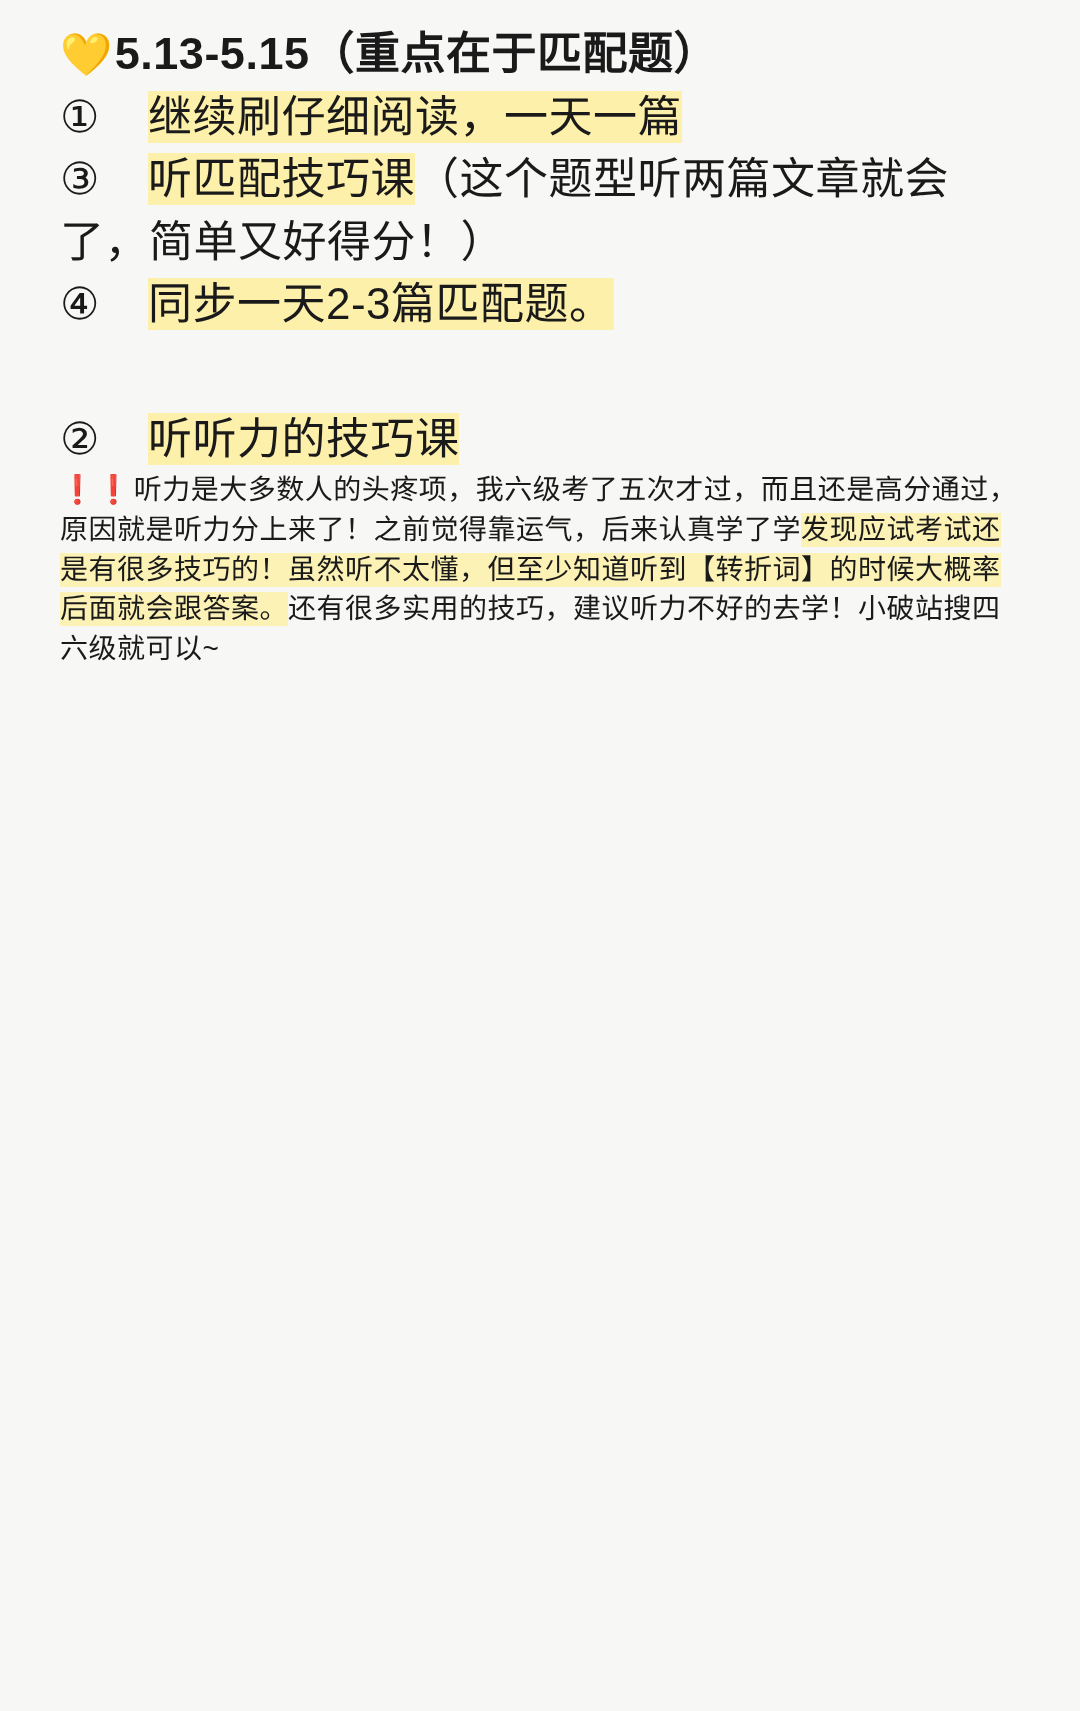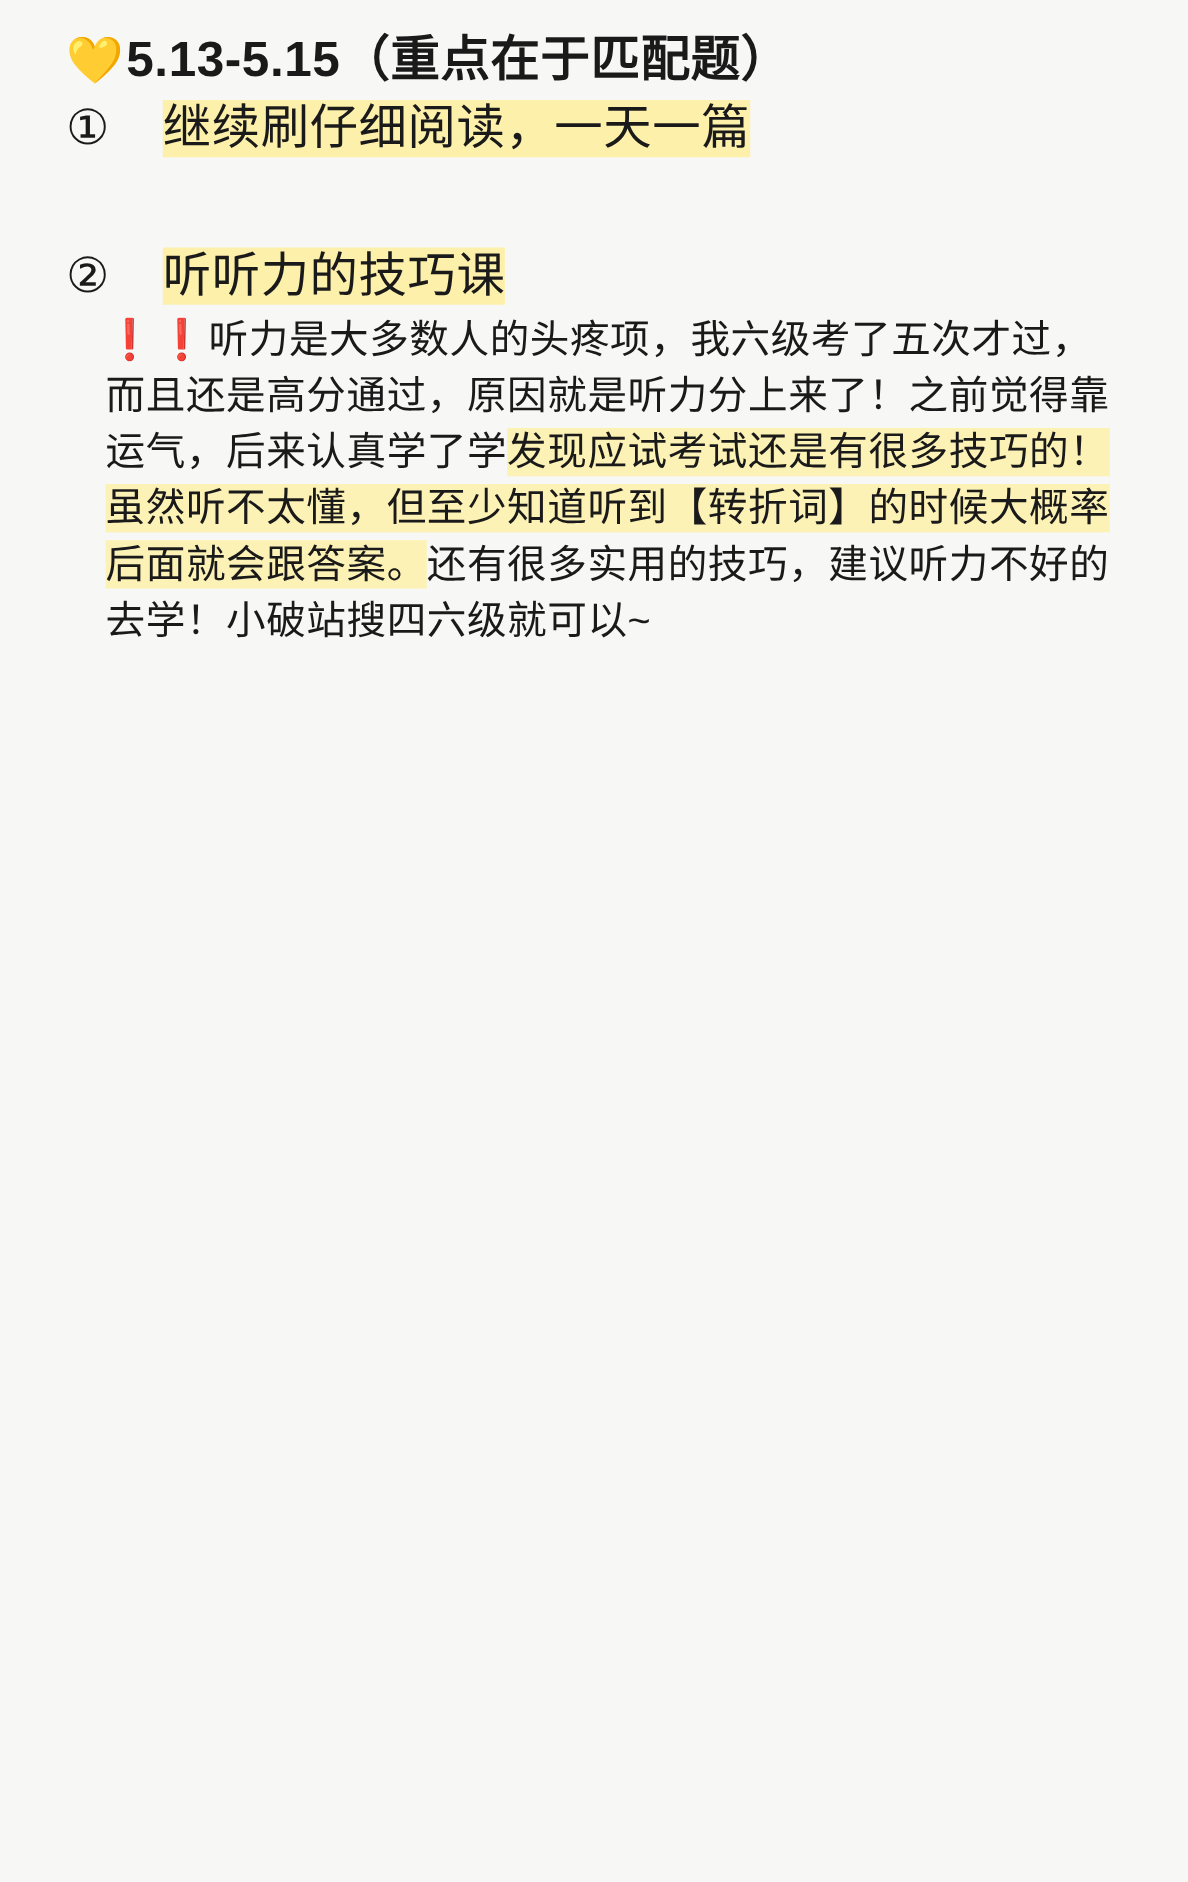--- a/index.html
+++ b/index.html
@@ -54,40 +54,45 @@
     padding: 1px 0 2px 0;
     box-decoration-break: clone;
     -webkit-box-decoration-break: clone;
   }
   .warn {
     color: #e8453c;
     font-weight: bold;
     letter-spacing: 2px;
   }
   .para {
-    font-size: 36px;
+    font-size: 28px;
     line-height: 1.42;
-    margin-left: 36px;
   }
 </style>
 </head>
 <body>
 
 <div class="page">
 
   <div class="block">
     <div class="line heading">
       <span class="emoji">💛</span><span>5.13-5.15</span><span>（重点在于匹配题）</span>
     </div>
 
     <div class="line">
       <span>①</span><span class="hl">继续刷仔细阅读，一天一篇</span><span></span>
     </div>
 
+    <div class="line">
+      <span>③</span><span class="hl">听匹配技巧课</span><span>（这个题型听两篇文章就会了，简单又好得分！）</span>
+    </div>
 
+    <div class="line">
+      <span>④</span><span class="hl">同步一天2-3篇匹配题。</span><span></span>
+    </div>
   </div>
 
   <div class="spacer"></div>
 
   <div class="block">
 
 
     <div class="line">
       <span>②</span><span class="hl">听听力的技巧课</span><span></span>
     </div>

